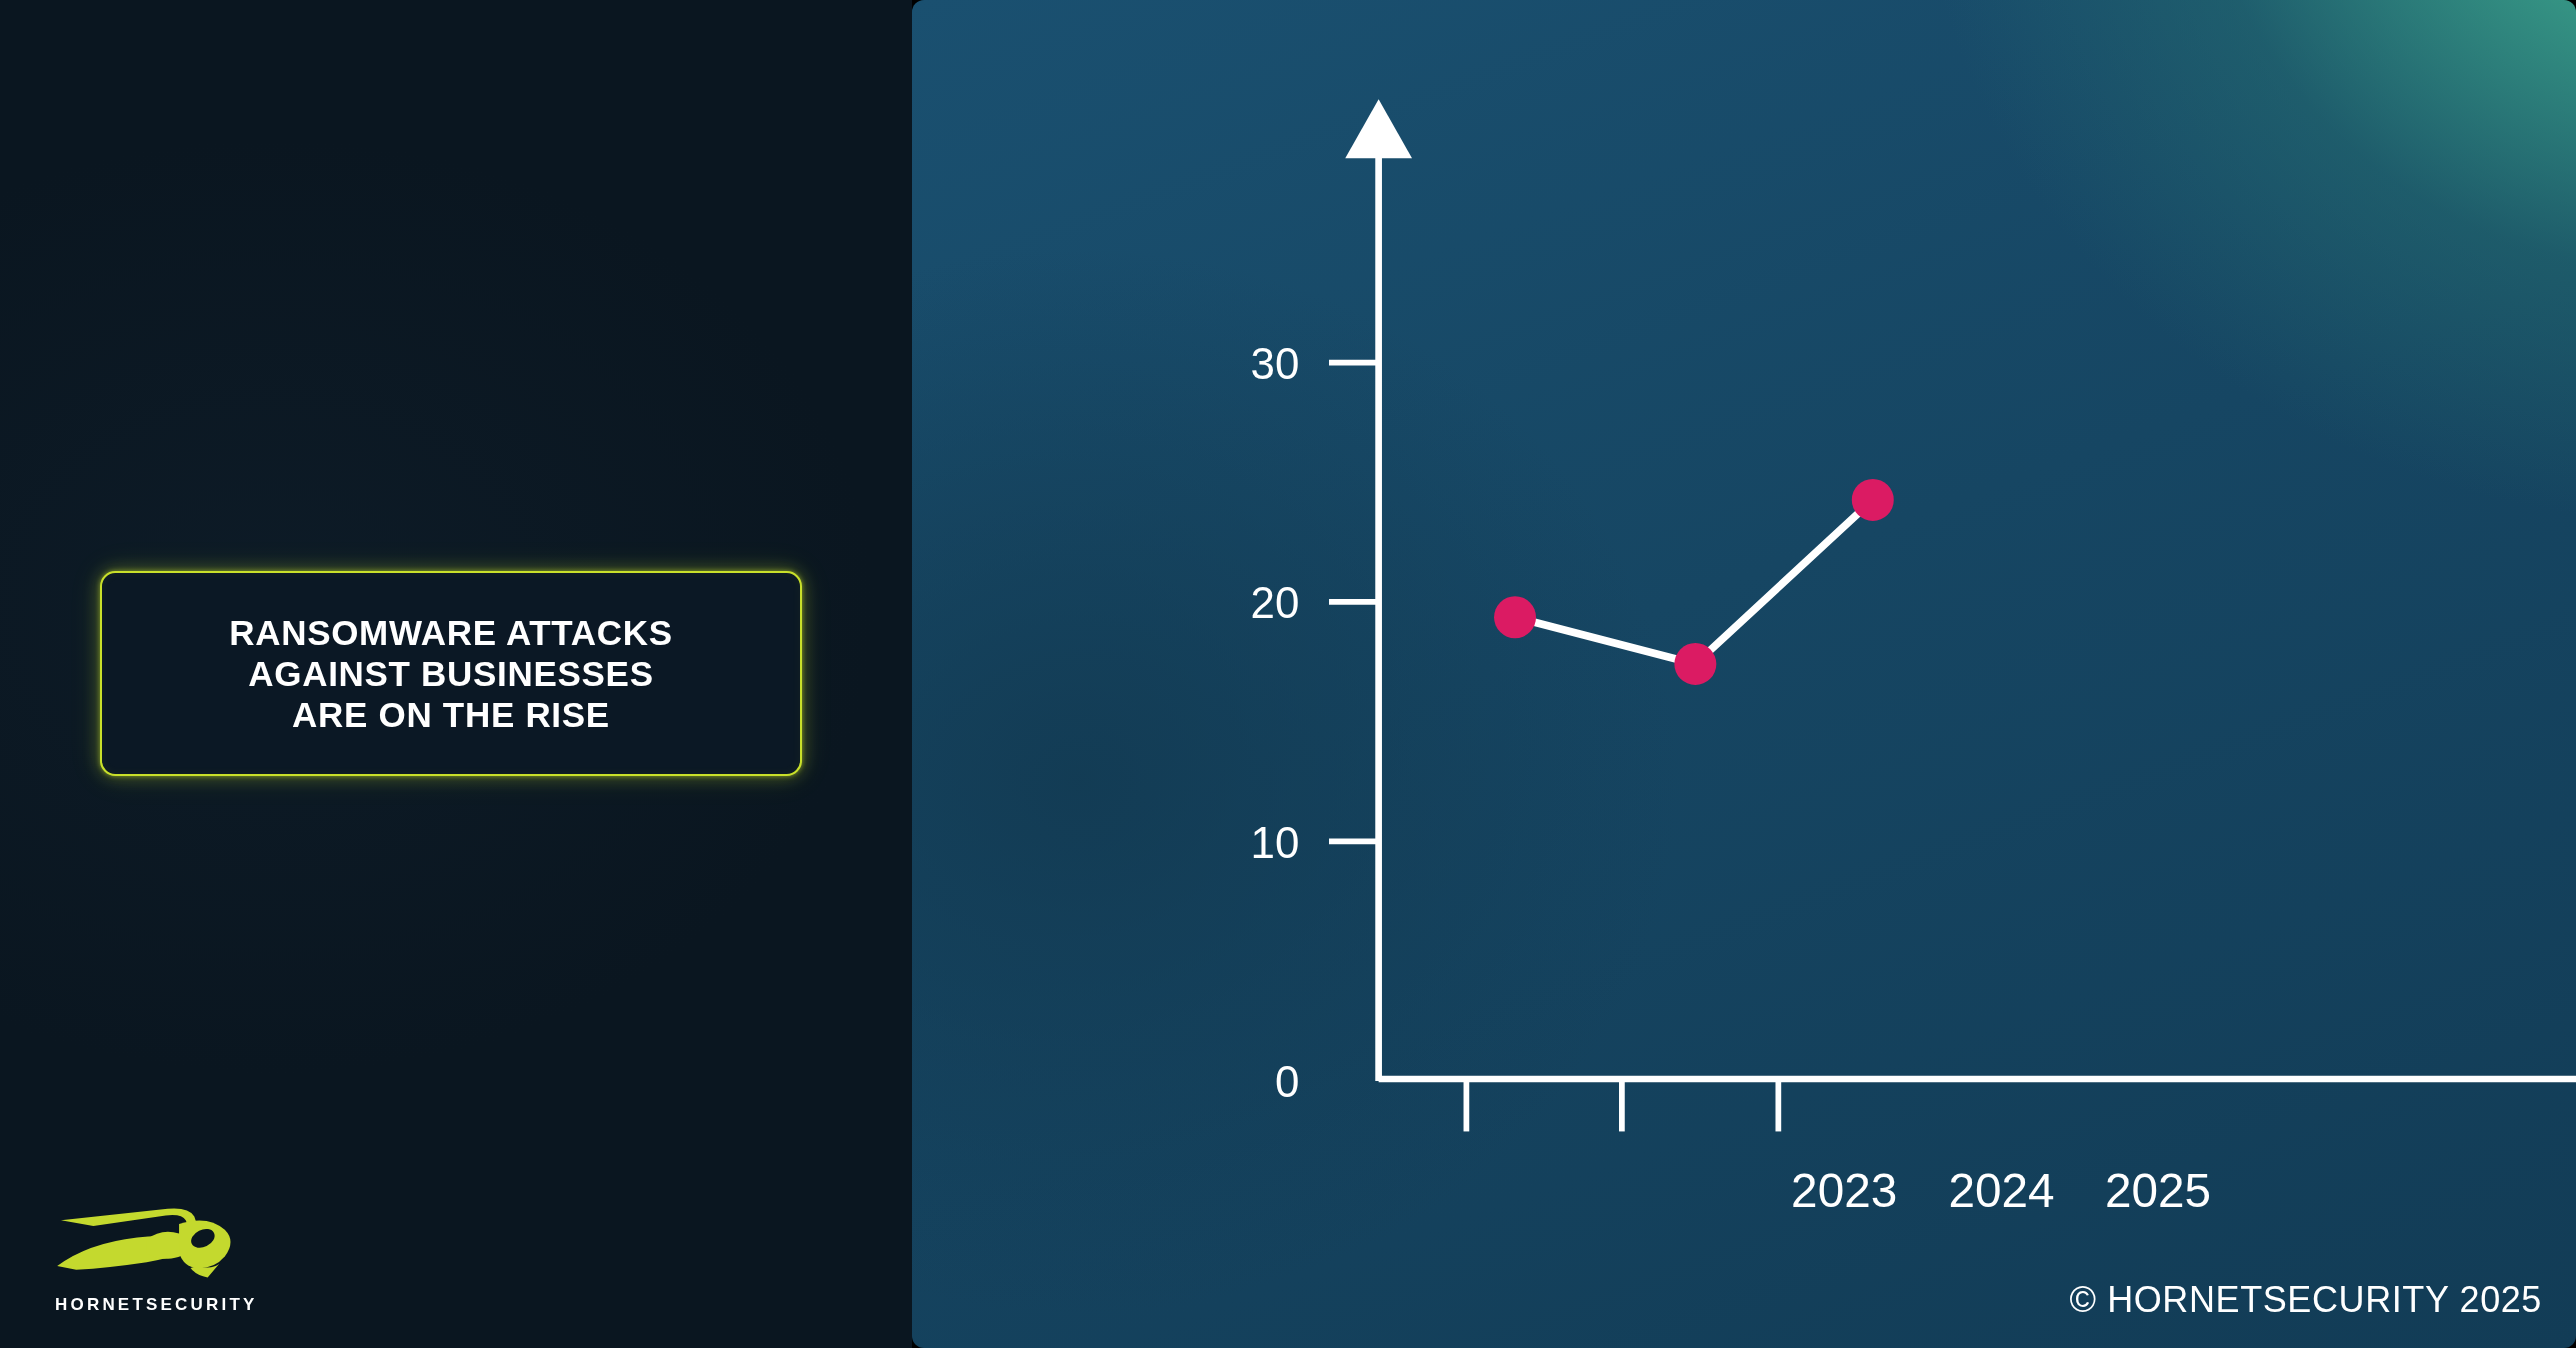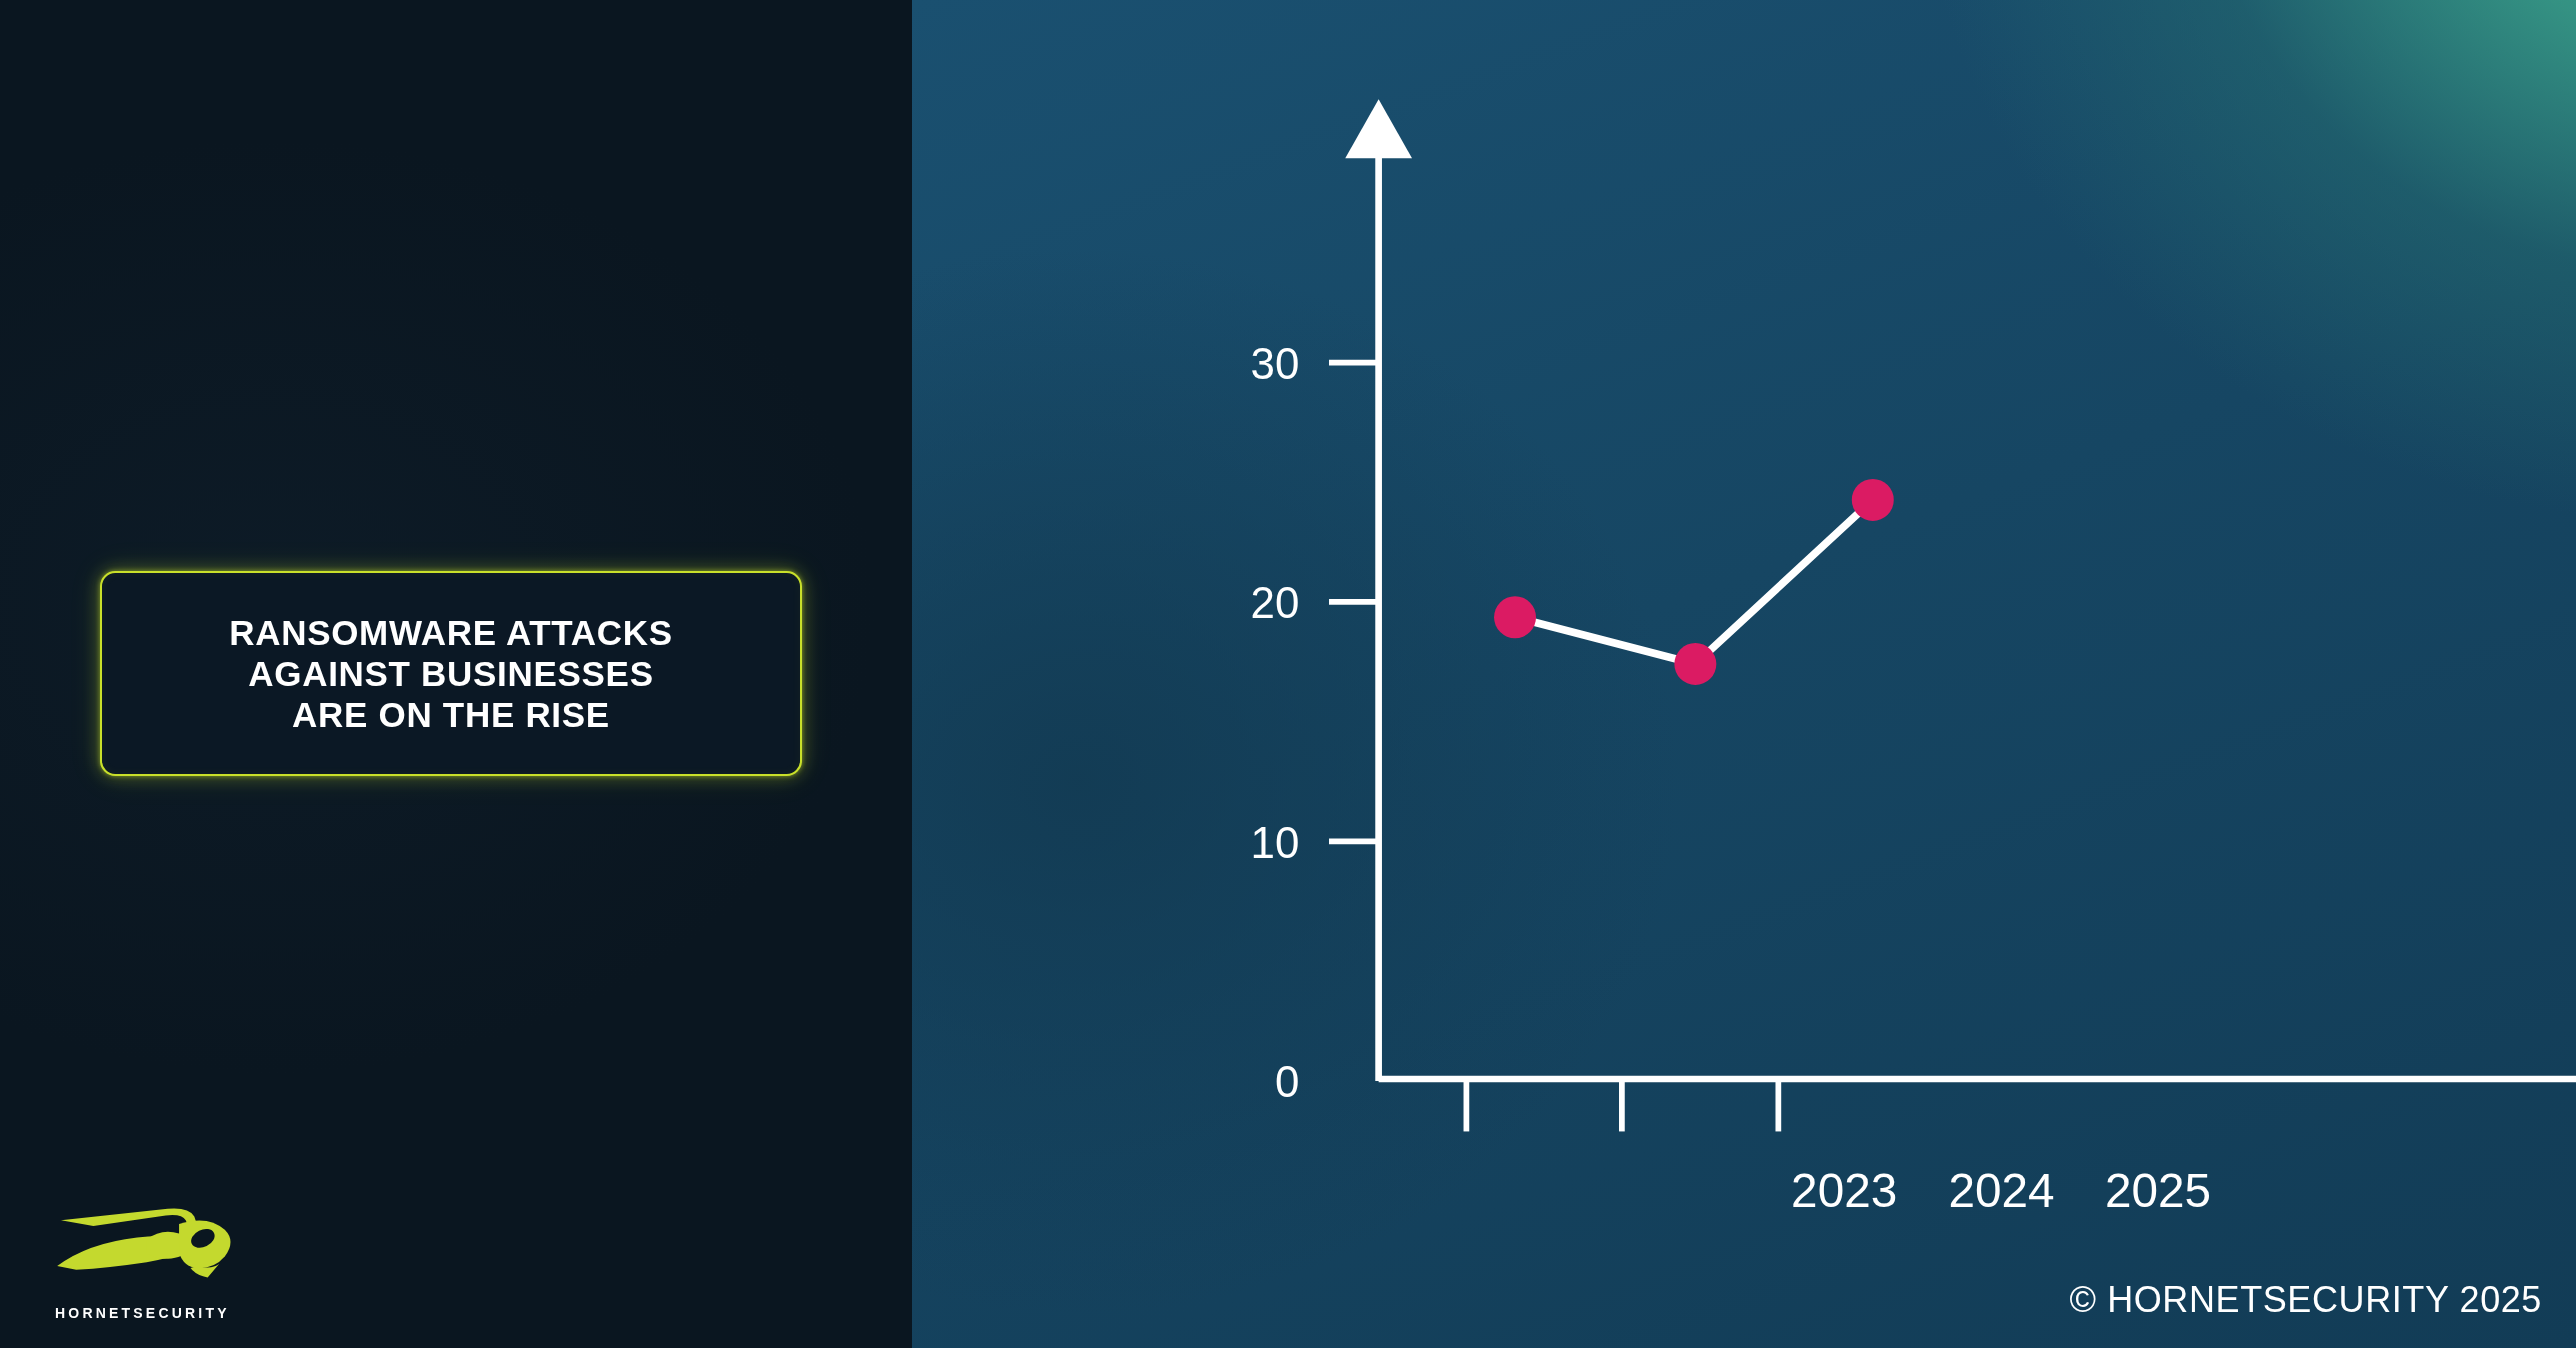--- a/index.html
+++ b/index.html
@@ -56,38 +56,39 @@
   }
 
   #logo-block {
     position: absolute;
     left: 55px;
     top: 1186px;
     width: 229px;
   }
   #logo-mark { display: block; }
   #logo-wordmark {
-    margin-top: 19px;
+    margin-top: 9px;
     color: #ffffff;
-    font-size: 14px;
+    font-size: 17px;
     font-weight: bold;
     letter-spacing: 3.2px;
   }
 
   
   #right-panel {
     position: absolute;
     left: 912px; top: 0;
     width: 1664px;
     height: 1348px;
     background-color: #164663;
     background-image:
       radial-gradient(ellipse 1097px 954px at 108% -12%, rgba(70,190,150,0.95) 0%, rgba(62,170,140,0.75) 22%, rgba(40,120,115,0.42) 46%, rgba(22,70,99,0.0) 72%),
       radial-gradient(ellipse 859px 763px at 10% 58%, rgba(18,58,82,0.85) 0%, rgba(22,70,99,0.0) 70%),
       linear-gradient(160deg, #1a5070 0%, #164663 45%, #123c56 100%);
+    border-radius: 12px;
   }
 
   #chart-svg {
     position: absolute;
     left: 0; top: 0;
     width: 1664px;
     height: 1348px;
     overflow: visible;
   }
 

